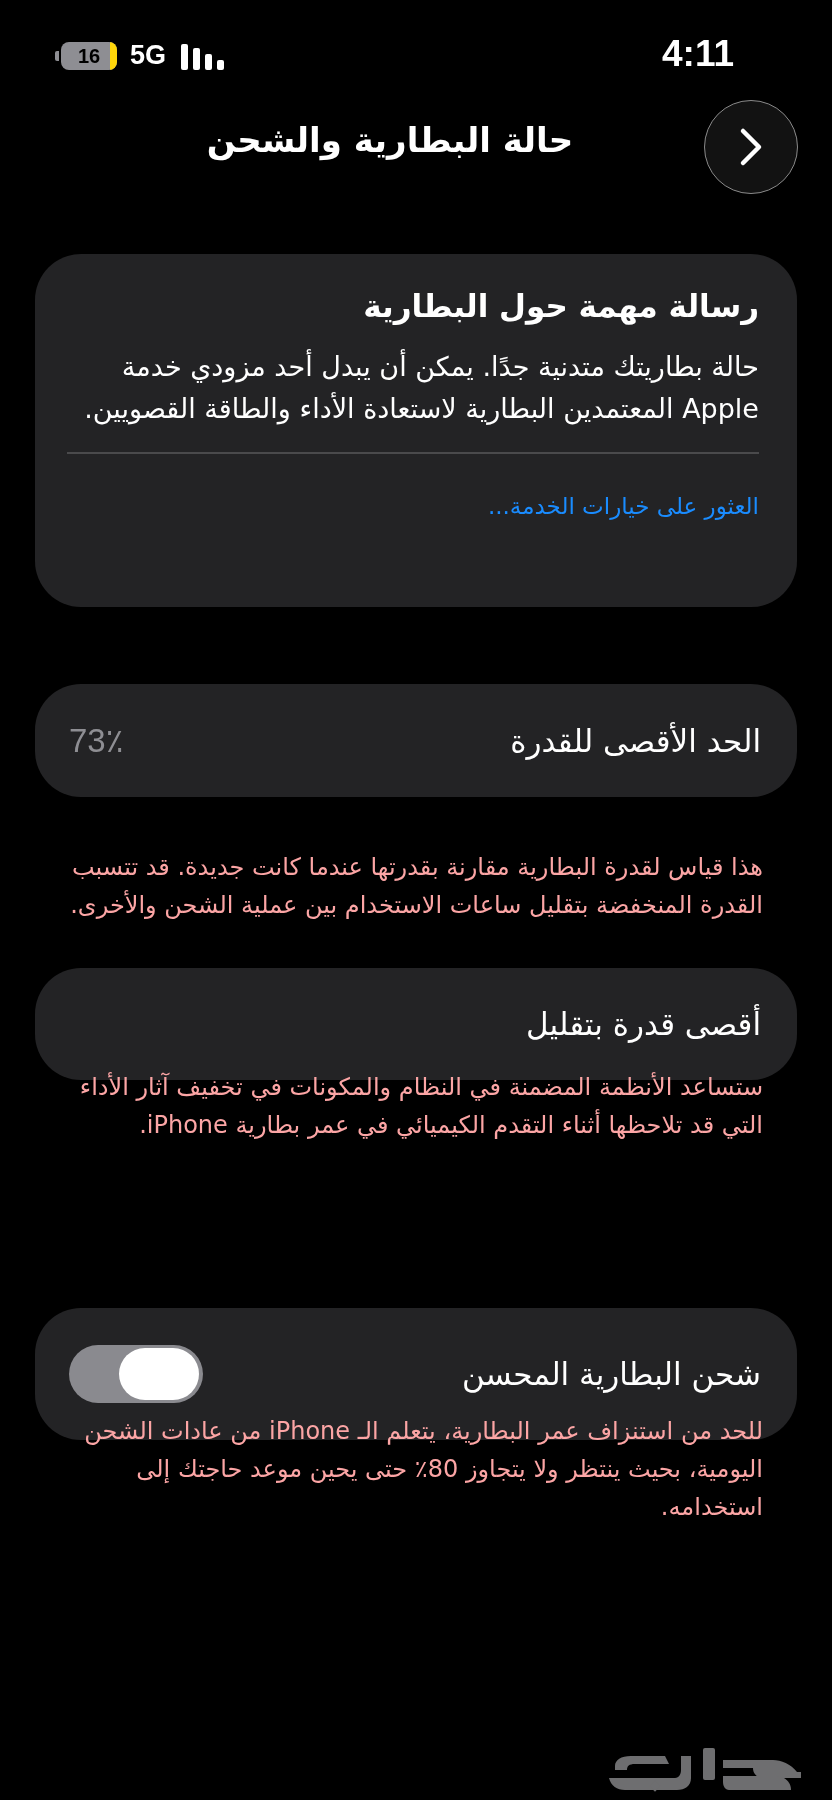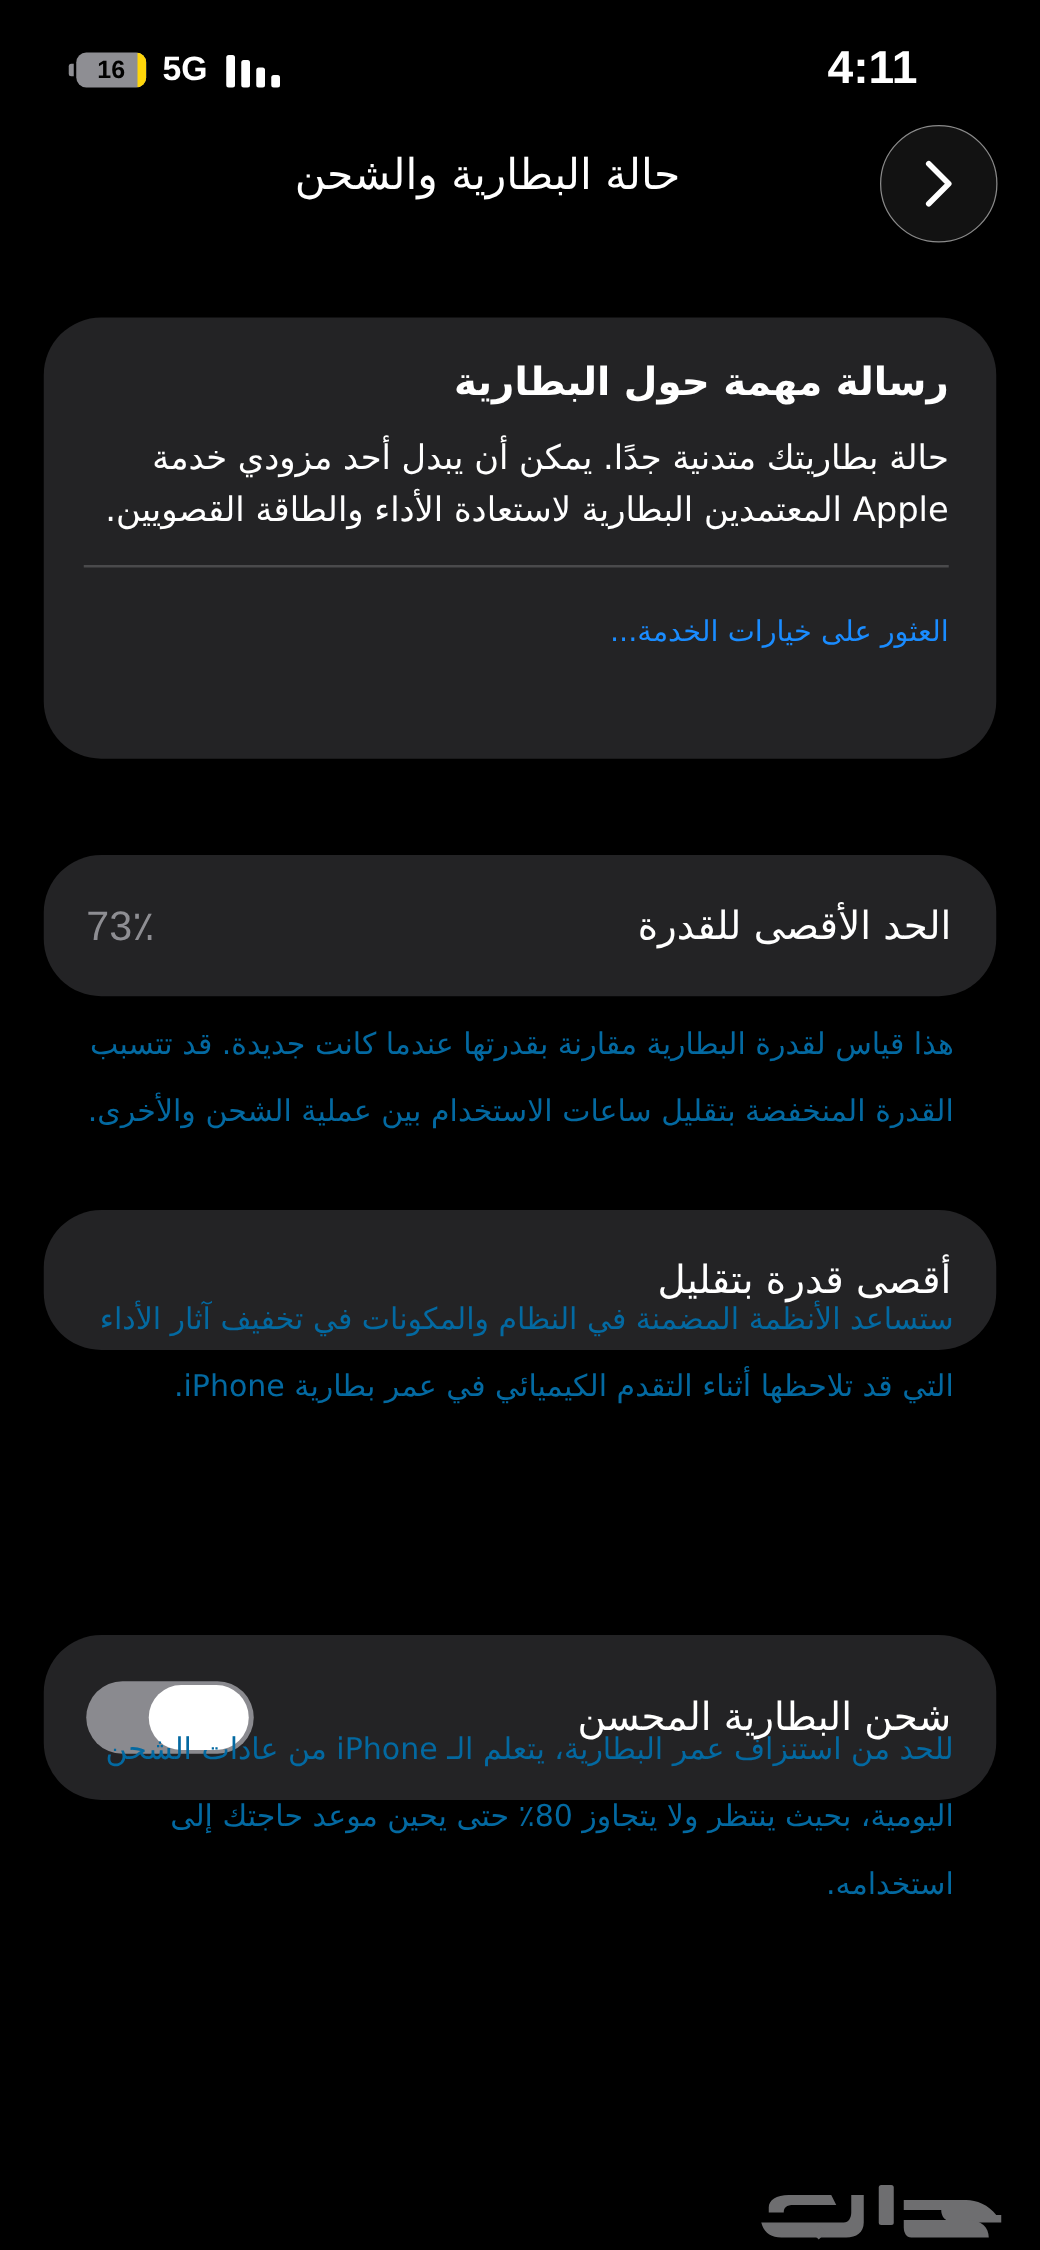--- a/index.html
+++ b/index.html
@@ -44,21 +44,21 @@
     .signal span:nth-child(3) { left: 24px; height: 16px; }
     .signal span:nth-child(4) { left: 36px; height: 10px; }
     .time {
       position: absolute; right: 98px; top: 33px; font-size: 37px; font-weight: bold;
       font-family: "Liberation Sans", sans-serif;
     }
 
     
     .nav-title {
       position: absolute; left: 180px; width: 420px; top: 120px; text-align: center;
-      font-size: 34px; font-weight: normal; direction: rtl;
+      font-size: 34px; font-weight: bold; direction: rtl;
     }
     .back-button {
       position: absolute; left: 704px; top: 100px; width: 94px; height: 94px;
       border-radius: 50%; background: #121212; border: 1.5px solid #8a8a8a;
       display: flex; align-items: center; justify-content: center; cursor: pointer;
     }
 
     
     .card {
       position: absolute; left: 35px; width: 762px; background: #232325;
@@ -79,21 +79,21 @@
     .row-label { font-size: 31px; font-weight: normal; color: #fff; text-align: center; }
     .row-value {
       font-size: 33px; color: #8e8e93; font-family: "Liberation Sans", sans-serif; direction: ltr;
     }
     .card-capacity { top: 684px; }
     .card-performance { top: 968px; height: 112px; }
     .card-charging { top: 1308px; height: 132px; }
 
     .footer {
       position: absolute; left: 70px; width: 693px; direction: rtl;
-      font-size: 24px; line-height: 54px; color: #0369a1;
+      font-size: 24px; line-height: 38px; color: #fca5a5; margin-top: 40px;
     }
     .footer-capacity { top: 808px; }
     .footer-performance { top: 1028px; text-align: right; }
     .footer-charging { top: 1372px; }
 
     
     .toggle {
       position: relative; width: 134px; height: 58px; border-radius: 29px;
       background: #8a8a8f; cursor: pointer; flex-shrink: 0;
     }

